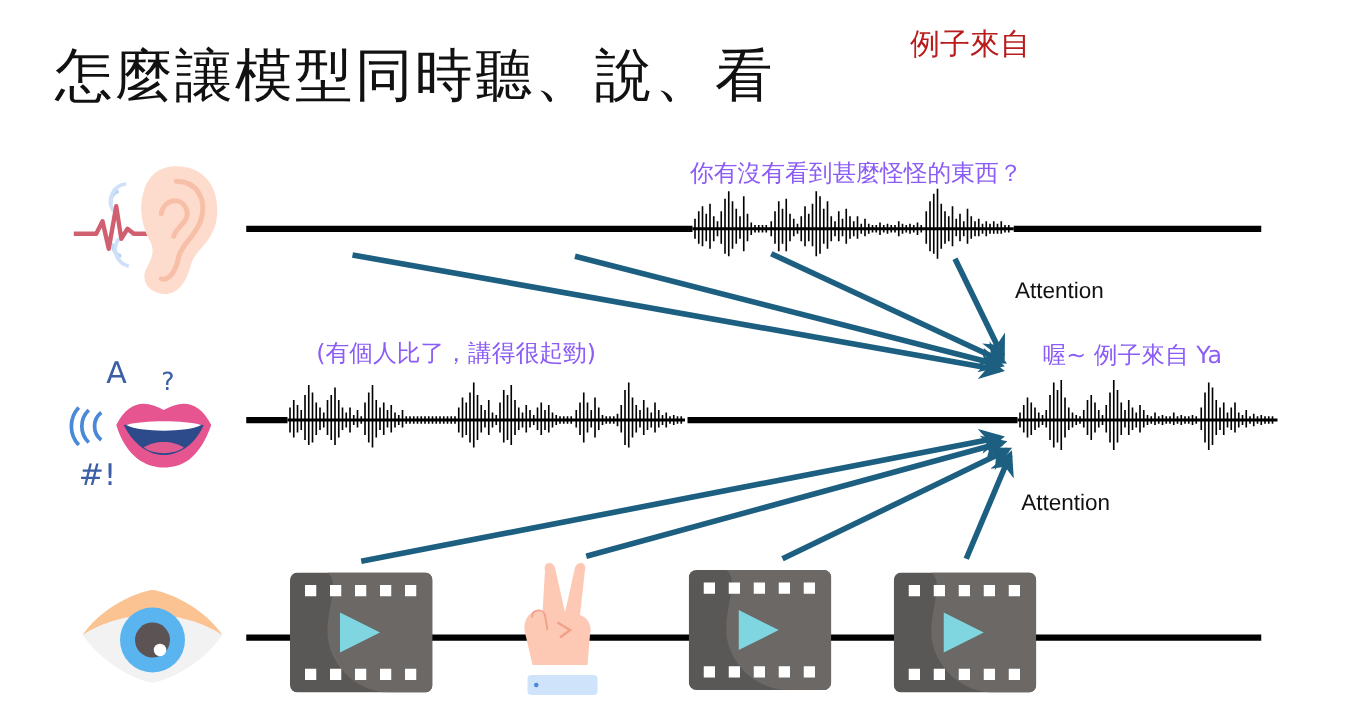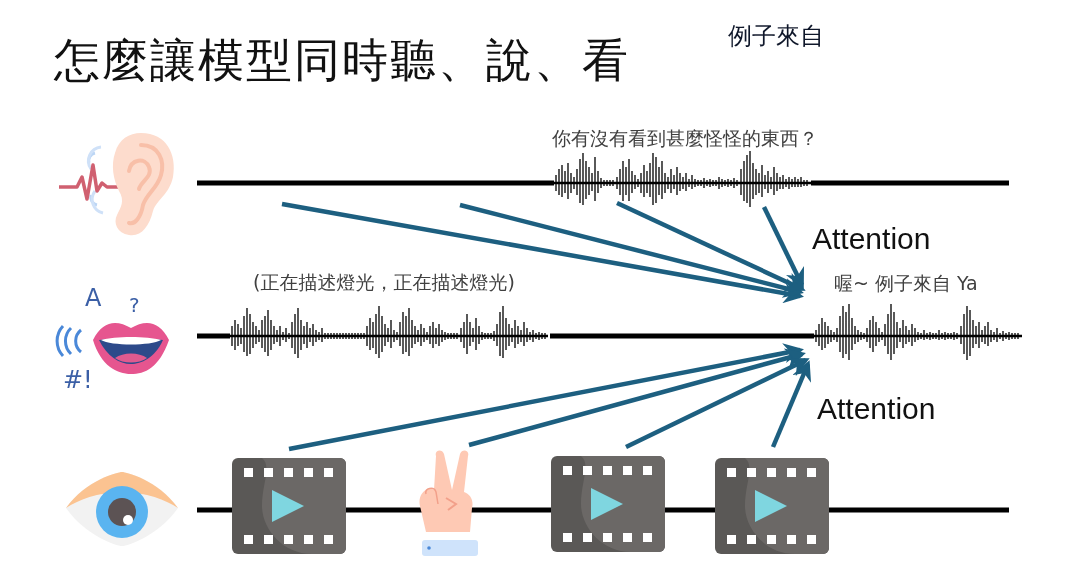--- a/index.html
+++ b/index.html
@@ -1,24 +1,24 @@
 <!DOCTYPE html>
 <html><head>
 <meta charset="utf-8">
 <style>
   html, body { margin: 0; padding: 0; background: #ffffff; }
   body { width: 1080px; height: 575px; position: relative; overflow: hidden;
          font-family: "DejaVu Sans", "Liberation Sans", sans-serif; color: #111; }
-  .title { position: absolute; left: 54px; top: 30px; font-size: 46px; letter-spacing: 2px;
+  .title { position: absolute; left: 44px; top: 30px; font-size: 46px; letter-spacing: 2px;
            font-weight: 400; color: #111; white-space: nowrap; }
   .source { position: absolute; left: 728px; top: 20px; font-size: 24px; line-height: 32px;
-            color: #0f172a; white-space: nowrap; font-family: Liberation Serif, serif; }
+            color: #b91c1c; white-space: nowrap; font-family: Liberation Serif, serif; }
   .source div { white-space: nowrap; }
-  .label { position: absolute; font-size: 19px; color: #404040; white-space: nowrap; }
-  .attn { position: absolute; font-size: 30px; color: #111; white-space: nowrap;
+  .label { position: absolute; font-size: 19px; color: #8b5cf6; white-space: nowrap; }
+  .attn { position: absolute; font-size: 18px; color: #111; white-space: nowrap;
           font-family: "Liberation Sans", "DejaVu Sans", sans-serif; }
   svg.stage { position: absolute; left: 0; top: 0; }
   .icon { position: absolute; }
 </style>
 </head>
 <body>
 
 <div class="title">怎麼讓模型同時聽、說、看</div>
 <div class="source">
   <div>例子來自</div>
@@ -62,21 +62,21 @@
 
   <g stroke="#1d5f80" stroke-width="4.5" fill="none" marker-end="url(#arrowhead)">
     <line x1="289" y1="449" x2="800" y2="350"></line>
     <line x1="469" y1="445" x2="802" y2="354"></line>
     <line x1="626" y1="447" x2="806" y2="360"></line>
     <line x1="773" y1="447" x2="808" y2="364"></line>
   </g>
 </svg>
 
 <div class="label" style="left:552px; top:126px;">你有沒有看到甚麼怪怪的東西？</div>
-<div class="label" style="left:253px; top:270px;">(正在描述燈光，正在描述燈光)</div>
+<div class="label" style="left:253px; top:270px;">(有個人比了，講得很起勁)</div>
 <div class="label" style="left:834px; top:271px;">喔~ 例子來自 Ya</div>
 <div class="attn" style="left:812px; top:222px;">Attention</div>
 <div class="attn" style="left:817px; top:392px;">Attention</div>
 
 <svg class="icon" style="left:55px; top:125px;" width="125" height="115" viewBox="0 0 125 115">
   <path d="M40,28 a8,8 0 0 0 -6,10 M36,70 a8,8 0 0 0 6,10" stroke="#bcd6f5" stroke-width="3" fill="none"></path>
   <path d="M46,22 a14,14 0 0 0 -10,22 M40,66 a14,14 0 0 0 8,22" stroke="#cfe1f8" stroke-width="3" fill="none"></path>
   <path d="M4,62 H22 L27,52 L32,74 L38,40 L42,66 L47,58 L52,62 H68" stroke="#d06070" stroke-width="3.5" fill="none" stroke-linejoin="round"></path>
   <path d="M86,8 C112,8 122,30 118,52 C114,70 102,74 98,86 C94,102 86,112 74,110 C62,108 58,98 62,90 C66,82 70,76 64,66 C58,54 56,40 60,28 C64,14 74,8 86,8 Z" fill="#fddccd"></path>
   <path d="M86,20 C104,20 110,36 106,50 C102,64 92,68 88,80 C86,92 80,100 74,98" stroke="#f8bfa8" stroke-width="4" fill="none" stroke-linecap="round"></path>

